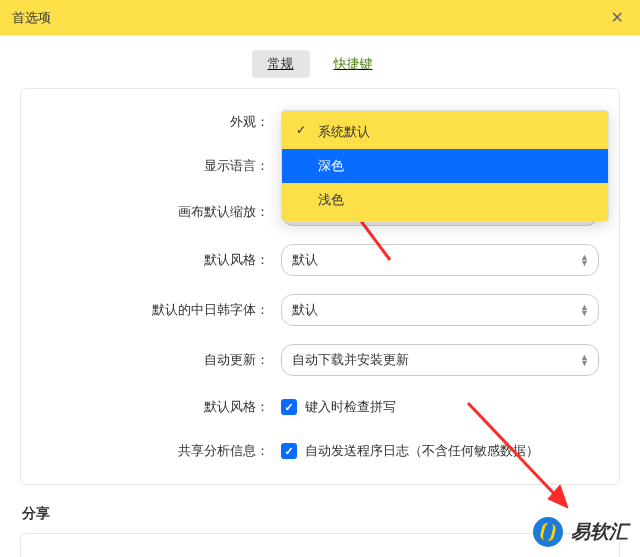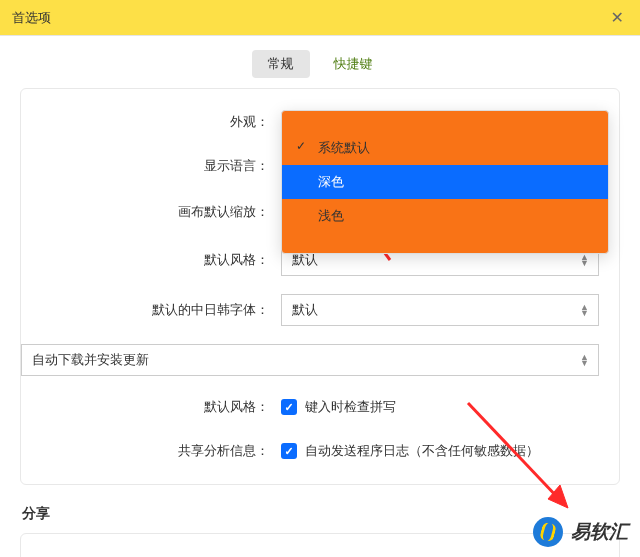--- a/index.html
+++ b/index.html
@@ -1,36 +1,36 @@
 <!DOCTYPE html>
 <html><head>
   <meta charset="utf-8">
   <style>
     * { box-sizing: border-box; margin: 0; padding: 0; font-family: "Microsoft YaHei", -apple-system, sans-serif; }
     body { width: 640px; height: 557px; background: #fff; overflow: hidden; position: relative; }
     
     .titlebar { display: flex; justify-content: space-between; align-items: center; padding: 8px 12px; border-bottom: 1px solid #e5e5e5; background: #fde047; font-size: 13px; color: #333; }
     .close-btn { font-size: 16px; cursor: pointer; color: #666; padding: 0 4px; }
     
-    .tabs { display: flex; justify-content: center; gap: 8px; padding: 14px 0 10px; }
+    .tabs { display: flex; justify-content: center; gap: 8px; padding: 14px 0 10px; text-decoration: underline; }
     .tab { padding: 5px 16px; font-size: 13px; color: #4d7c0f; border-radius: 4px; cursor: pointer; }
     .tab.active { background: #e5e5e5; color: #333; }
     
     .panel { margin: 0 20px 20px; border: 1px solid #e8e8e8; border-radius: 6px; padding: 20px 20px 20px 0; position: relative; }
     
     .row { display: flex; align-items: center; margin-bottom: 18px; min-height: 26px; }
     .row:last-child { margin-bottom: 0; }
     .label { width: 260px; text-align: right; padding-right: 12px; font-size: 13px; color: #333; }
     .control { flex: 1; position: relative; }
     
-    .select { width: 100%; background: #fff; border: 1px solid #ccc; border-radius: 0; padding: 6px 10px; font-size: 13px; color: #333; display: flex; justify-content: space-between; align-items: center; cursor: pointer; }
+    .select { width: 100%; background: #fff; border: 1px solid #ccc; border-radius: 12px; padding: 6px 10px; font-size: 13px; color: #333; display: flex; justify-content: space-between; align-items: center; cursor: pointer; }
     .select.shaded { background: #eaeaea; }
     .updown { font-size: 9px; color: #888; line-height: 6px; letter-spacing: -1px; }
     
-    .dropdown { position: absolute; top: -12px; left: 0; right: -10px; background: #f97316; border: 1px solid #ddd; border-radius: 4px; box-shadow: 0 4px 16px rgba(0,0,0,0.15); z-index: 100; padding: 20px 0; }
+    .dropdown { position: absolute; top: -12px; left: 0; right: -10px; background: #fde047; border: 1px solid #ddd; border-radius: 4px; box-shadow: 0 4px 16px rgba(0,0,0,0.15); z-index: 100; padding: 4px 0; }
     .dd-item { padding: 8px 14px 8px 36px; font-size: 13px; color: #333; cursor: pointer; position: relative; }
     .dd-item.checked::before { content: "✓"; position: absolute; left: 14px; font-size: 12px; color: #333; }
     .dd-item.highlighted { background: #0a6cff; color: #fff; }
     
     .checkline { display: flex; align-items: center; gap: 8px; font-size: 13px; color: #333; }
     .chk { width: 16px; height: 16px; background: #0a6cff; border-radius: 3px; display: flex; align-items: center; justify-content: center; color: #fff; font-size: 11px; font-weight: bold; }
     
     .section-title { margin: 10px 22px; font-size: 14px; color: #333; font-weight: bold; }
     .share-block { margin: 0 20px; border: 1px solid #e8e8e8; border-radius: 6px; height: 30px; }
     
@@ -94,20 +94,21 @@
     <div class="label">默认的中日韩字体：</div>
     <div class="control">
       <div class="select">
         <span>默认</span>
         <span class="updown">▲<br>▼</span>
       </div>
     </div>
   </div>
 
   <div class="row">
+    <div class="label">自动更新：</div>
     <div class="control">
       <div class="select">
         <span>自动下载并安装更新</span>
         <span class="updown">▲<br>▼</span>
       </div>
     </div>
   </div>
 
   <div class="row">
     <div class="label">默认风格：</div>

